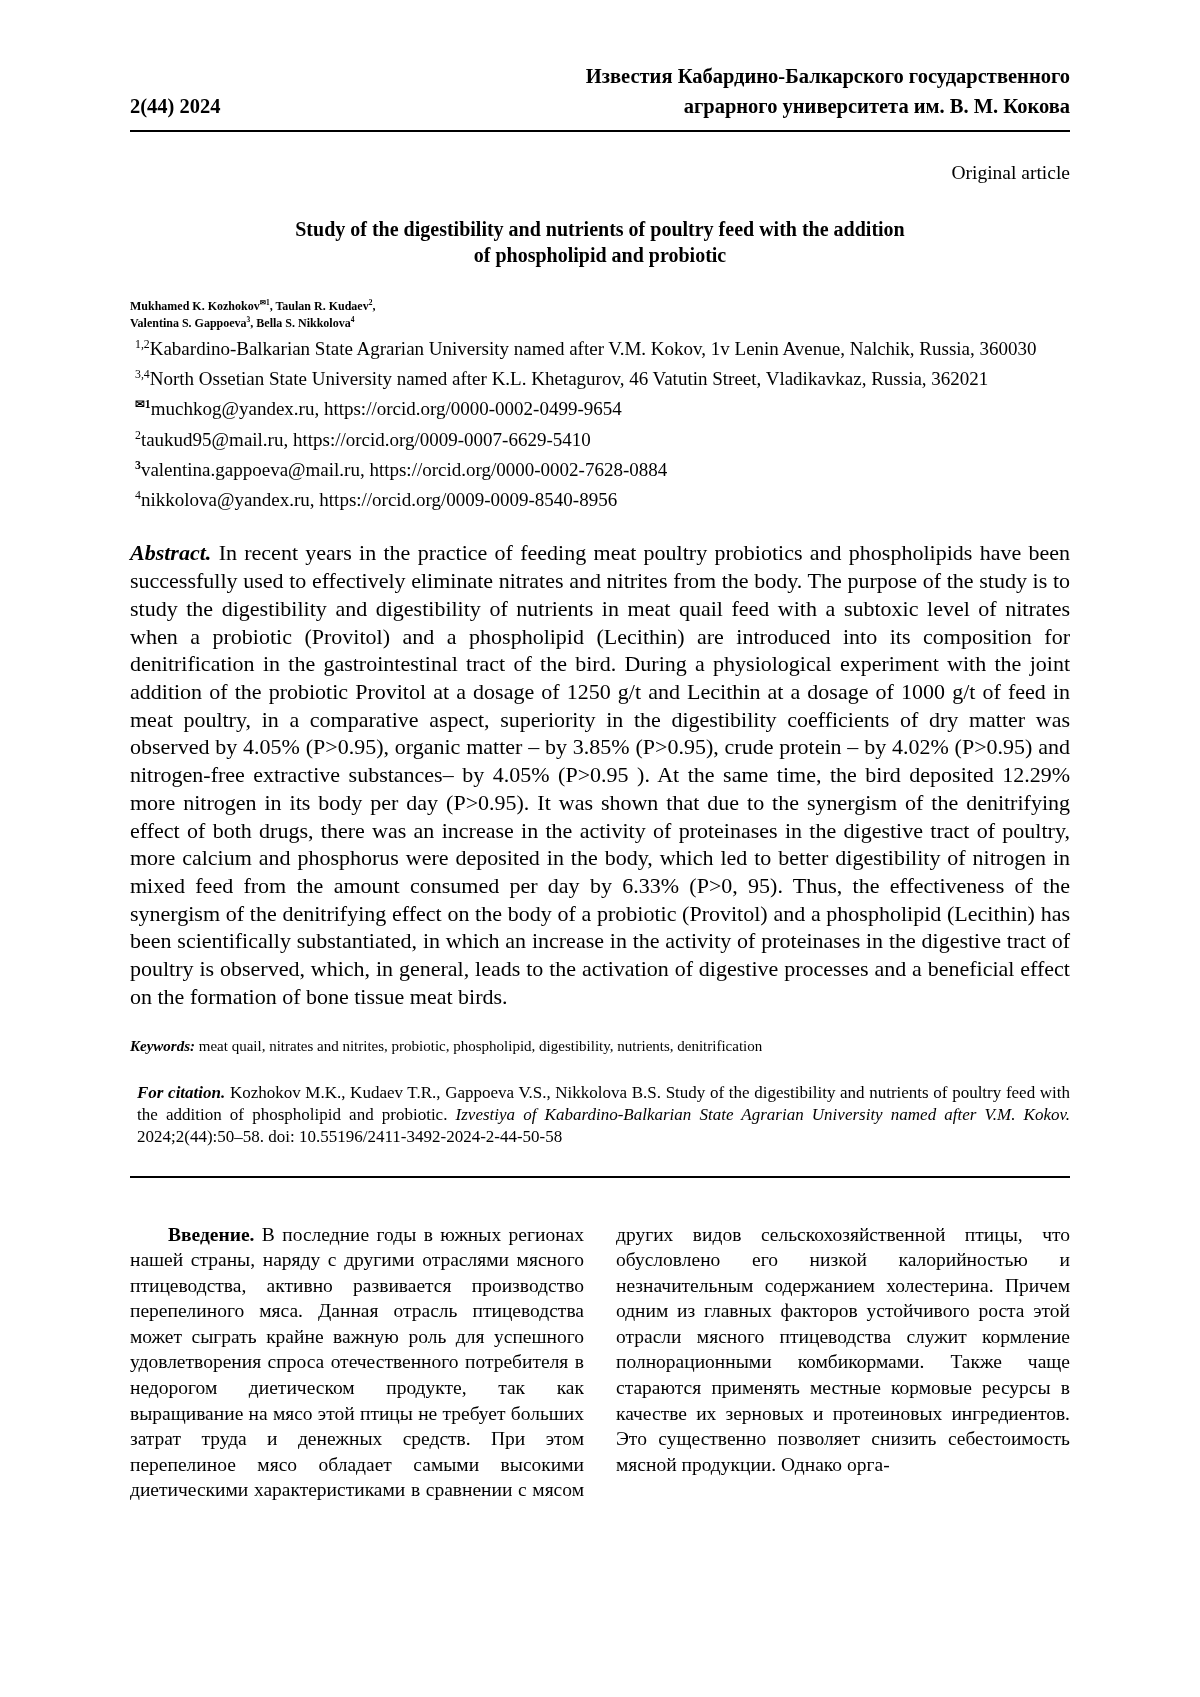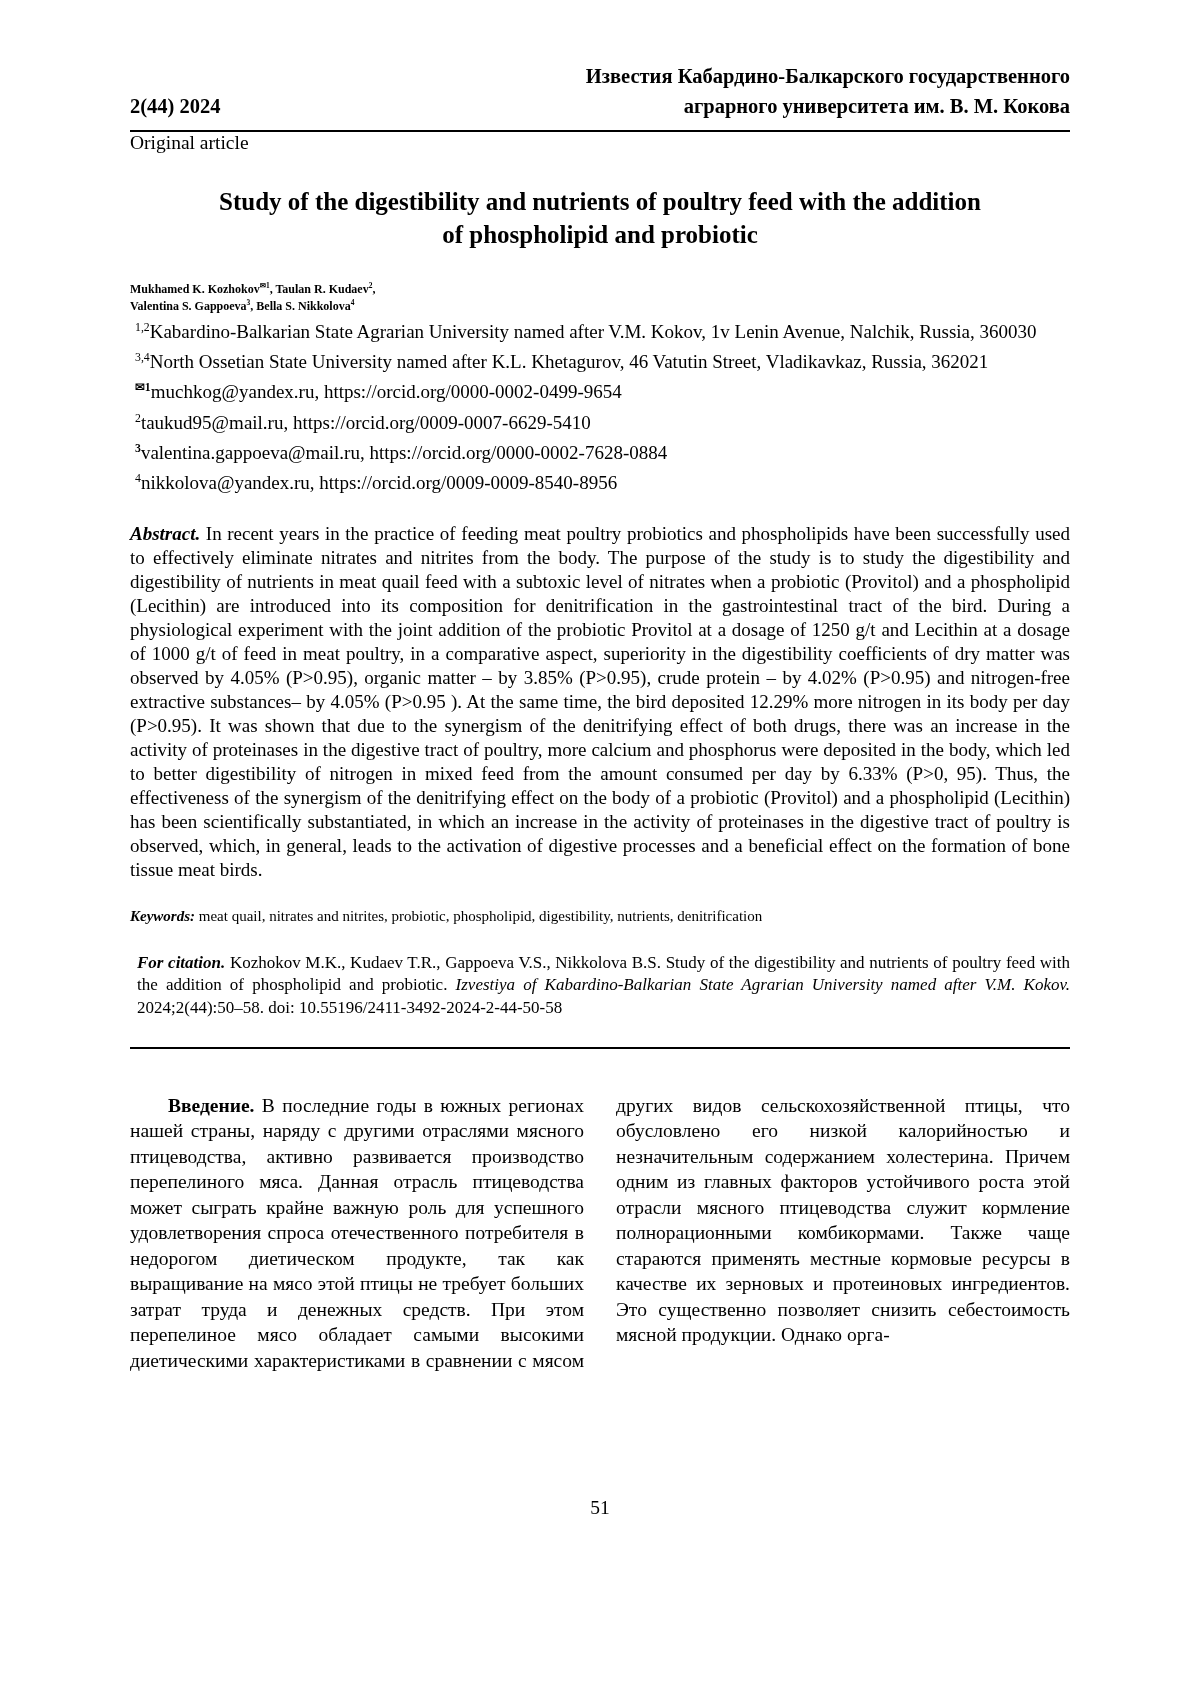--- a/index.html
+++ b/index.html
@@ -9,32 +9,32 @@
     padding:62px 130px 0 130px;
     font-family:"Liberation Serif", serif;
   }
   
   .journal-header {display:flex; justify-content:space-between; align-items:flex-end;
     font-weight:bold; font-size:20.5px; line-height:1.45;}
   .journal-name {text-align:right;}
   .rule {border:none; border-top:2px solid #000; margin:9px 0 0 0;}
   .rule.mid {margin-top:28px;}
   
-  .article-type {font-size:19.5px;}
-  .title {margin:32px 0 0 0; font-size:25px; font-weight:bold; text-align:center; line-height:1.3;}
+  .article-type {margin-top:30px; font-size:19.5px;text-align:right;}
+  .title {margin:32px 0 0 0; font-size:20px; font-weight:bold; text-align:center; line-height:1.3;}
   .title span {display:block;}
   
   .authors {font-size:12px; font-weight:bold; margin:30px 0 0 0; line-height:1.35;}
   .authors.second {margin-top:0;}
   sup {font-size:0.62em; line-height:0;}
   
   .aff, .contact {font-size:19px; margin:5px; line-height:1.33; text-align:justify;}
   .contact.bold-sup sup {font-weight:bold;}
   
-  .abstract {margin:27px 0 0 0; font-size:19px; line-height:1.26; text-align:justify;}
+  .abstract {margin:27px 0 0 0; font-size:22px; line-height:1.26; text-align:justify;}
   .keywords {margin:26px 0 0 0; font-size:15px; line-height:1.26; text-align:justify;}
   .citation {margin:26px 0 0 7px; font-size:17px; line-height:1.3; text-align:justify;}
   .lead-bi {font-weight:bold; font-style:italic;}
   .citation .source {font-style:italic;}
   
   .columns {margin-top:44px; column-count:2; column-gap:32px;
     font-size:19.5px; line-height:1.31; text-align:justify;}
   .body-par {margin:0; text-indent:38px;}
   .lead-b {font-weight:bold;}
   
@@ -78,15 +78,14 @@
   <p class="keywords"><span class="lead-bi">Keywords:</span> <span>meat quail, nitrates and nitrites, probiotic, phospholipid, digestibility, nutrients, denitrification</span></p>
 
   <p class="citation"><span class="lead-bi">For citation.</span> <span>Kozhokov M.K., Kudaev T.R., Gappoeva V.S., Nikkolova B.S. Study of the digestibility and nutrients of poultry feed with the addition of phospholipid and probiotic.</span> <span class="source">Izvestiya of Kabardino-Balkarian State Agrarian University named after V.M. Kokov.</span> <span>2024;2(44):50–58. doi: 10.55196/2411-3492-2024-2-44-50-58</span></p>
 
   <hr class="rule mid">
 
   <div class="columns">
     <p class="body-par"><span class="lead-b">Введение.</span><span> В последние годы в южных регионах нашей страны, наряду с другими отраслями мясного птицеводства, активно развивается производство перепелиного мяса. Данная отрасль птицеводства может сыграть крайне важную роль для успешного удовлетворения спроса отечественного потребителя в недорогом диетическом продукте, так как выращивание на мясо этой птицы не требует больших затрат труда и денежных средств. При этом перепелиное мясо обладает самыми высокими диетическими характеристиками в сравнении с мясом других видов сельскохозяйственной птицы, что обусловлено его низкой калорийностью и незначительным содержанием холестерина. Причем одним из главных факторов устойчивого роста этой отрасли мясного птицеводства служит кормление полнорационными комбикормами. Также чаще стараются применять местные кормовые ресурсы в качестве их зерновых и протеиновых ингредиентов. Это существенно позволяет снизить себестоимость мясной продукции. Однако орга-</span></p>
   </div>
 
-  <div class="page-num">51</div>
 
 </div>
 
 </body></html>

